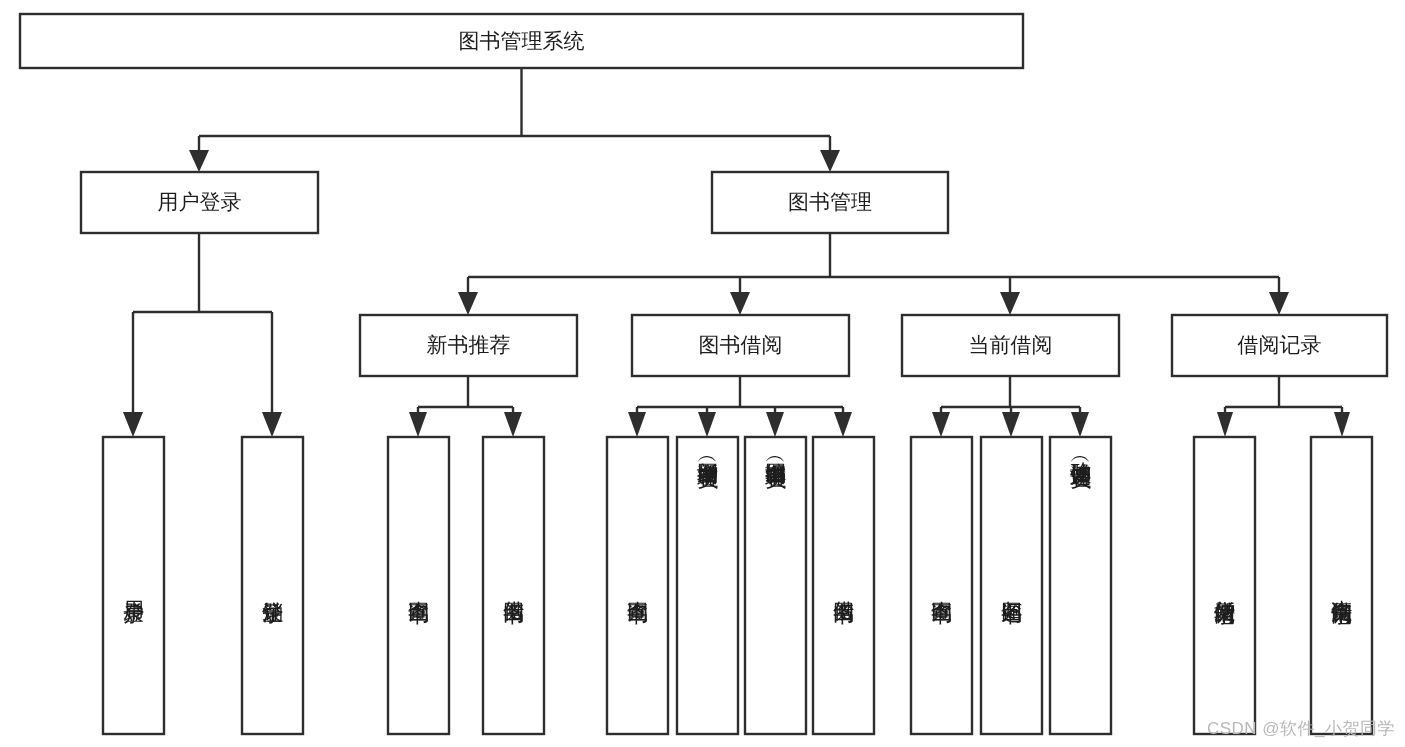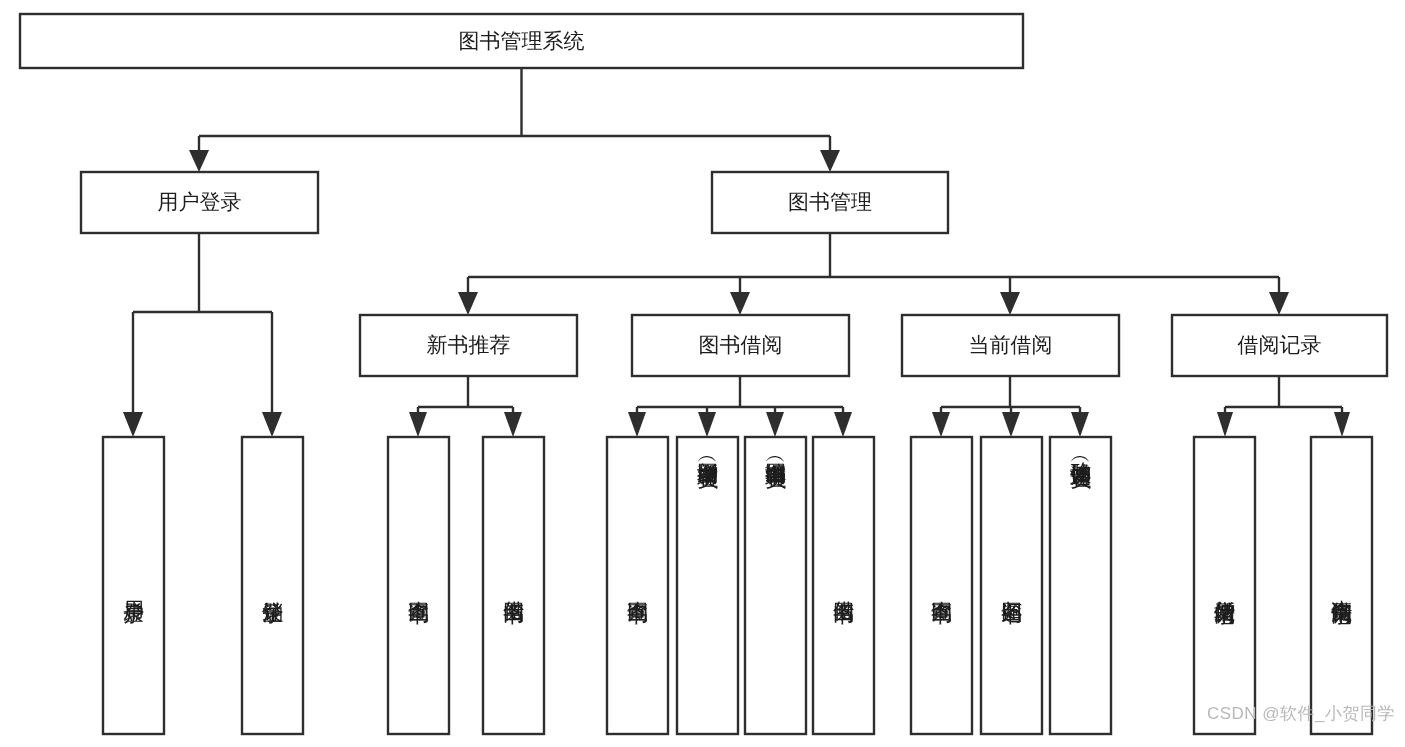--- a/index.html
+++ b/index.html
@@ -62,21 +62,21 @@
     font-family: "Liberation Sans", "DejaVu Sans", sans-serif;
     font-size: 21px;
     color: #1d1d1d;
     line-height: 1.16;
     letter-spacing: 1px;
     white-space: nowrap;
   }
   .watermark {
     position: absolute;
     right: 10px;
-    bottom: 21px;
+    bottom: 6px;
     font-family: "Liberation Sans", "DejaVu Sans", sans-serif;
     font-size: 17px;
     color: #b8b8b8;
     letter-spacing: 0.5px;
     white-space: nowrap;
   }
 </style>
 </head>
 <body>
 

